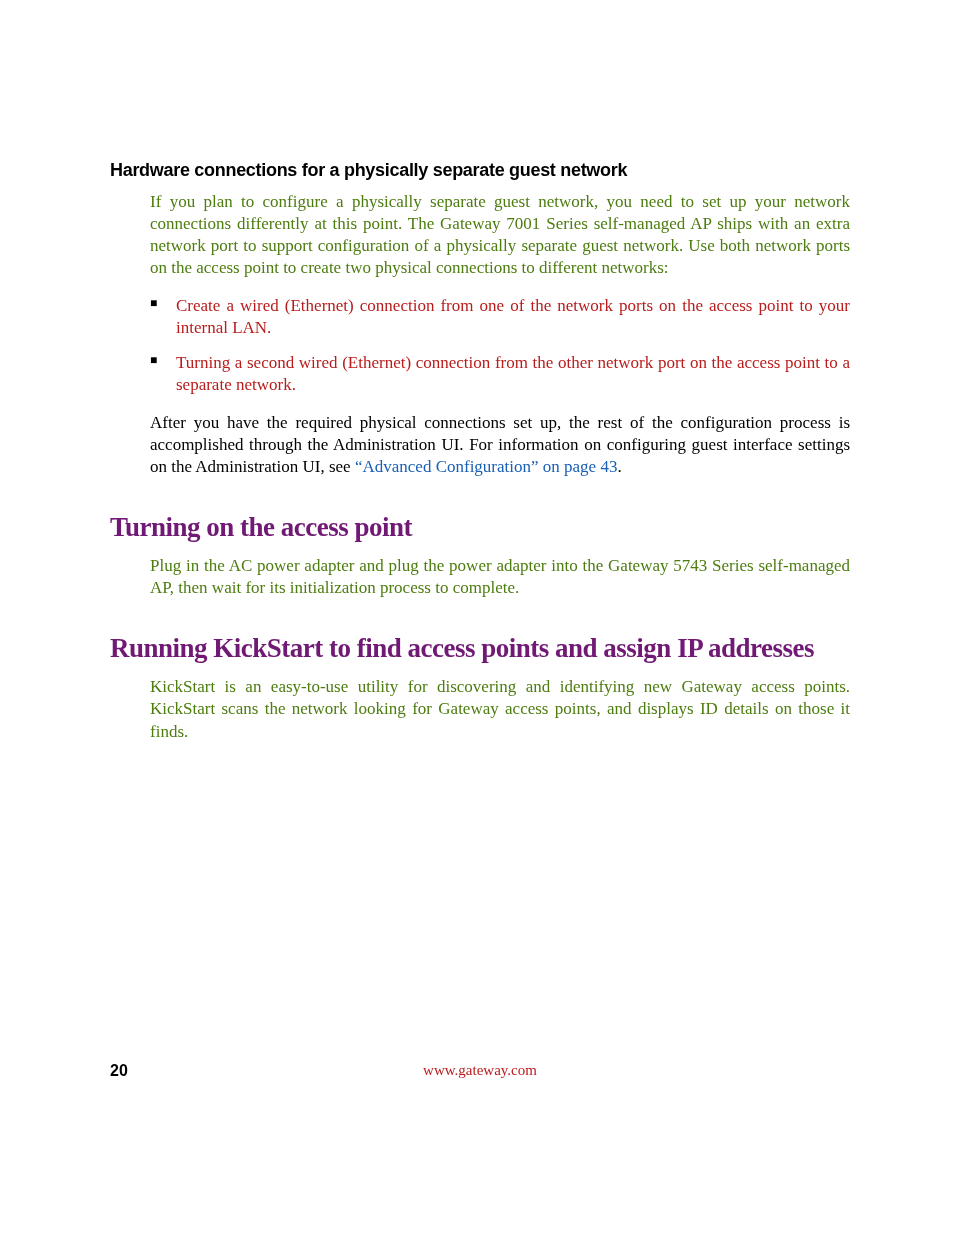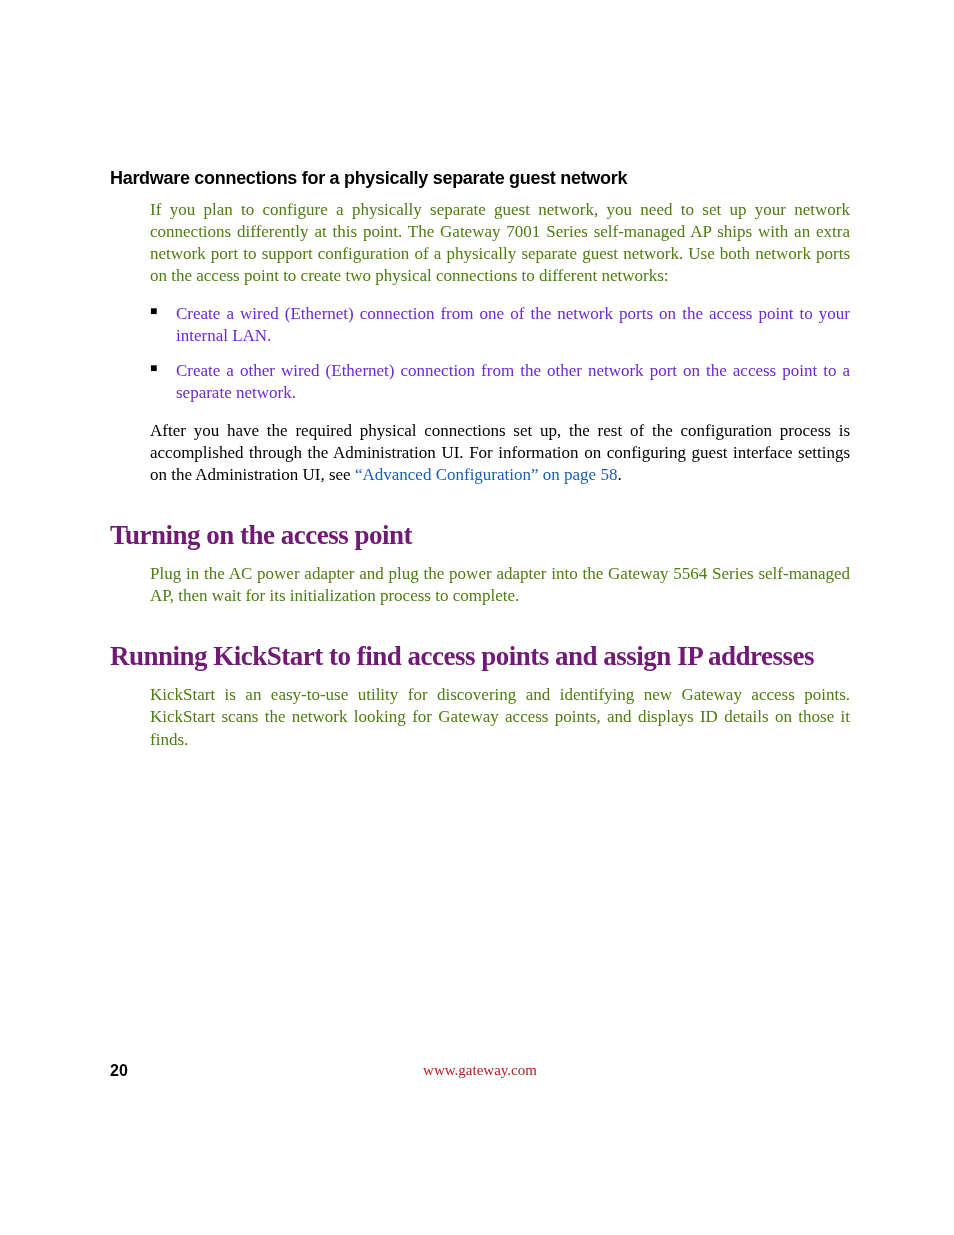--- a/index.html
+++ b/index.html
@@ -10,21 +10,21 @@
     body {
       width: 954px;
       height: 1235px;
       background: #ffffff;
       font-family: Georgia, 'Times New Roman', serif;
       position: relative;
       color: #000000;
     }
     .page-content {
       position: absolute;
-      top: 168px;
+      top: 160px;
       left: 110px;
       width: 740px;
     }
     .section-subheading {
       font-family: 'Segoe UI', 'Myriad Pro', Arial, sans-serif;
       font-weight: 700;
       font-size: 18px;
       color: #000000;
       margin-bottom: 10px;
       letter-spacing: -0.3px;
@@ -42,21 +42,21 @@
       margin-left: 40px;
       list-style: none;
       margin-bottom: 16px;
     }
     .bullet-item {
       position: relative;
       padding-left: 26px;
       font-family: Georgia, 'Times New Roman', serif;
       font-size: 17px;
       line-height: 1.3;
-      color: #6d28d9;
+      color: #b91c1c;
       margin-bottom: 12px;
       text-align: justify;
     }
     .bullet-item::before {
       content: "■";
       position: absolute;
       left: 0;
       top: 1px;
       font-size: 12px;
       color: #000000;
@@ -108,30 +108,30 @@
 </head>
 <body>
 
 <div class="page-content">
 
   <div>
     <h3 class="section-subheading">Hardware connections for a physically separate guest network</h3>
     <p class="body-text">If you plan to configure a physically separate guest network, you need to set up your network connections differently at this point. The Gateway 7001 Series self-managed AP ships with an extra network port to support configuration of a physically separate guest network. Use both network ports on the access point to create two physical connections to different networks:</p>
     <ul class="bullet-list">
       <li class="bullet-item">Create a wired (Ethernet) connection from one of the network ports on the access point to your internal LAN.</li>
-      <li class="bullet-item">Create a other wired (Ethernet) connection from the other network port on the access point to a separate network.</li>
+      <li class="bullet-item">Turning a second wired (Ethernet) connection from the other network port on the access point to a separate network.</li>
     </ul>
     <p class="body-text-withlink">
-      <span>After you have the required physical connections set up, the rest of the configuration process is accomplished through the Administration UI. For information on configuring guest interface settings on the Administration UI, see </span><span class="cross-ref">“Advanced Configuration” on page 58</span><span>.</span>
+      <span>After you have the required physical connections set up, the rest of the configuration process is accomplished through the Administration UI. For information on configuring guest interface settings on the Administration UI, see </span><span class="cross-ref">“Advanced Configuration” on page 43</span><span>.</span>
     </p>
   </div>
 
   <div>
     <h2 class="section-heading">Turning on the access point</h2>
-    <p class="body-text" style="margin-bottom: 34px;">Plug in the AC power adapter and plug the power adapter into the Gateway 5564 Series self-managed AP, then wait for its initialization process to complete.</p>
+    <p class="body-text" style="margin-bottom: 34px;">Plug in the AC power adapter and plug the power adapter into the Gateway 5743 Series self-managed AP, then wait for its initialization process to complete.</p>
   </div>
 
   <div>
     <h2 class="section-heading">Running KickStart to find access points and assign IP addresses</h2>
     <p class="body-text">KickStart is an easy-to-use utility for discovering and identifying new Gateway access points. KickStart scans the network looking for Gateway access points, and displays ID details on those it finds.</p>
   </div>
 
 </div>
 
 <div class="footer">

